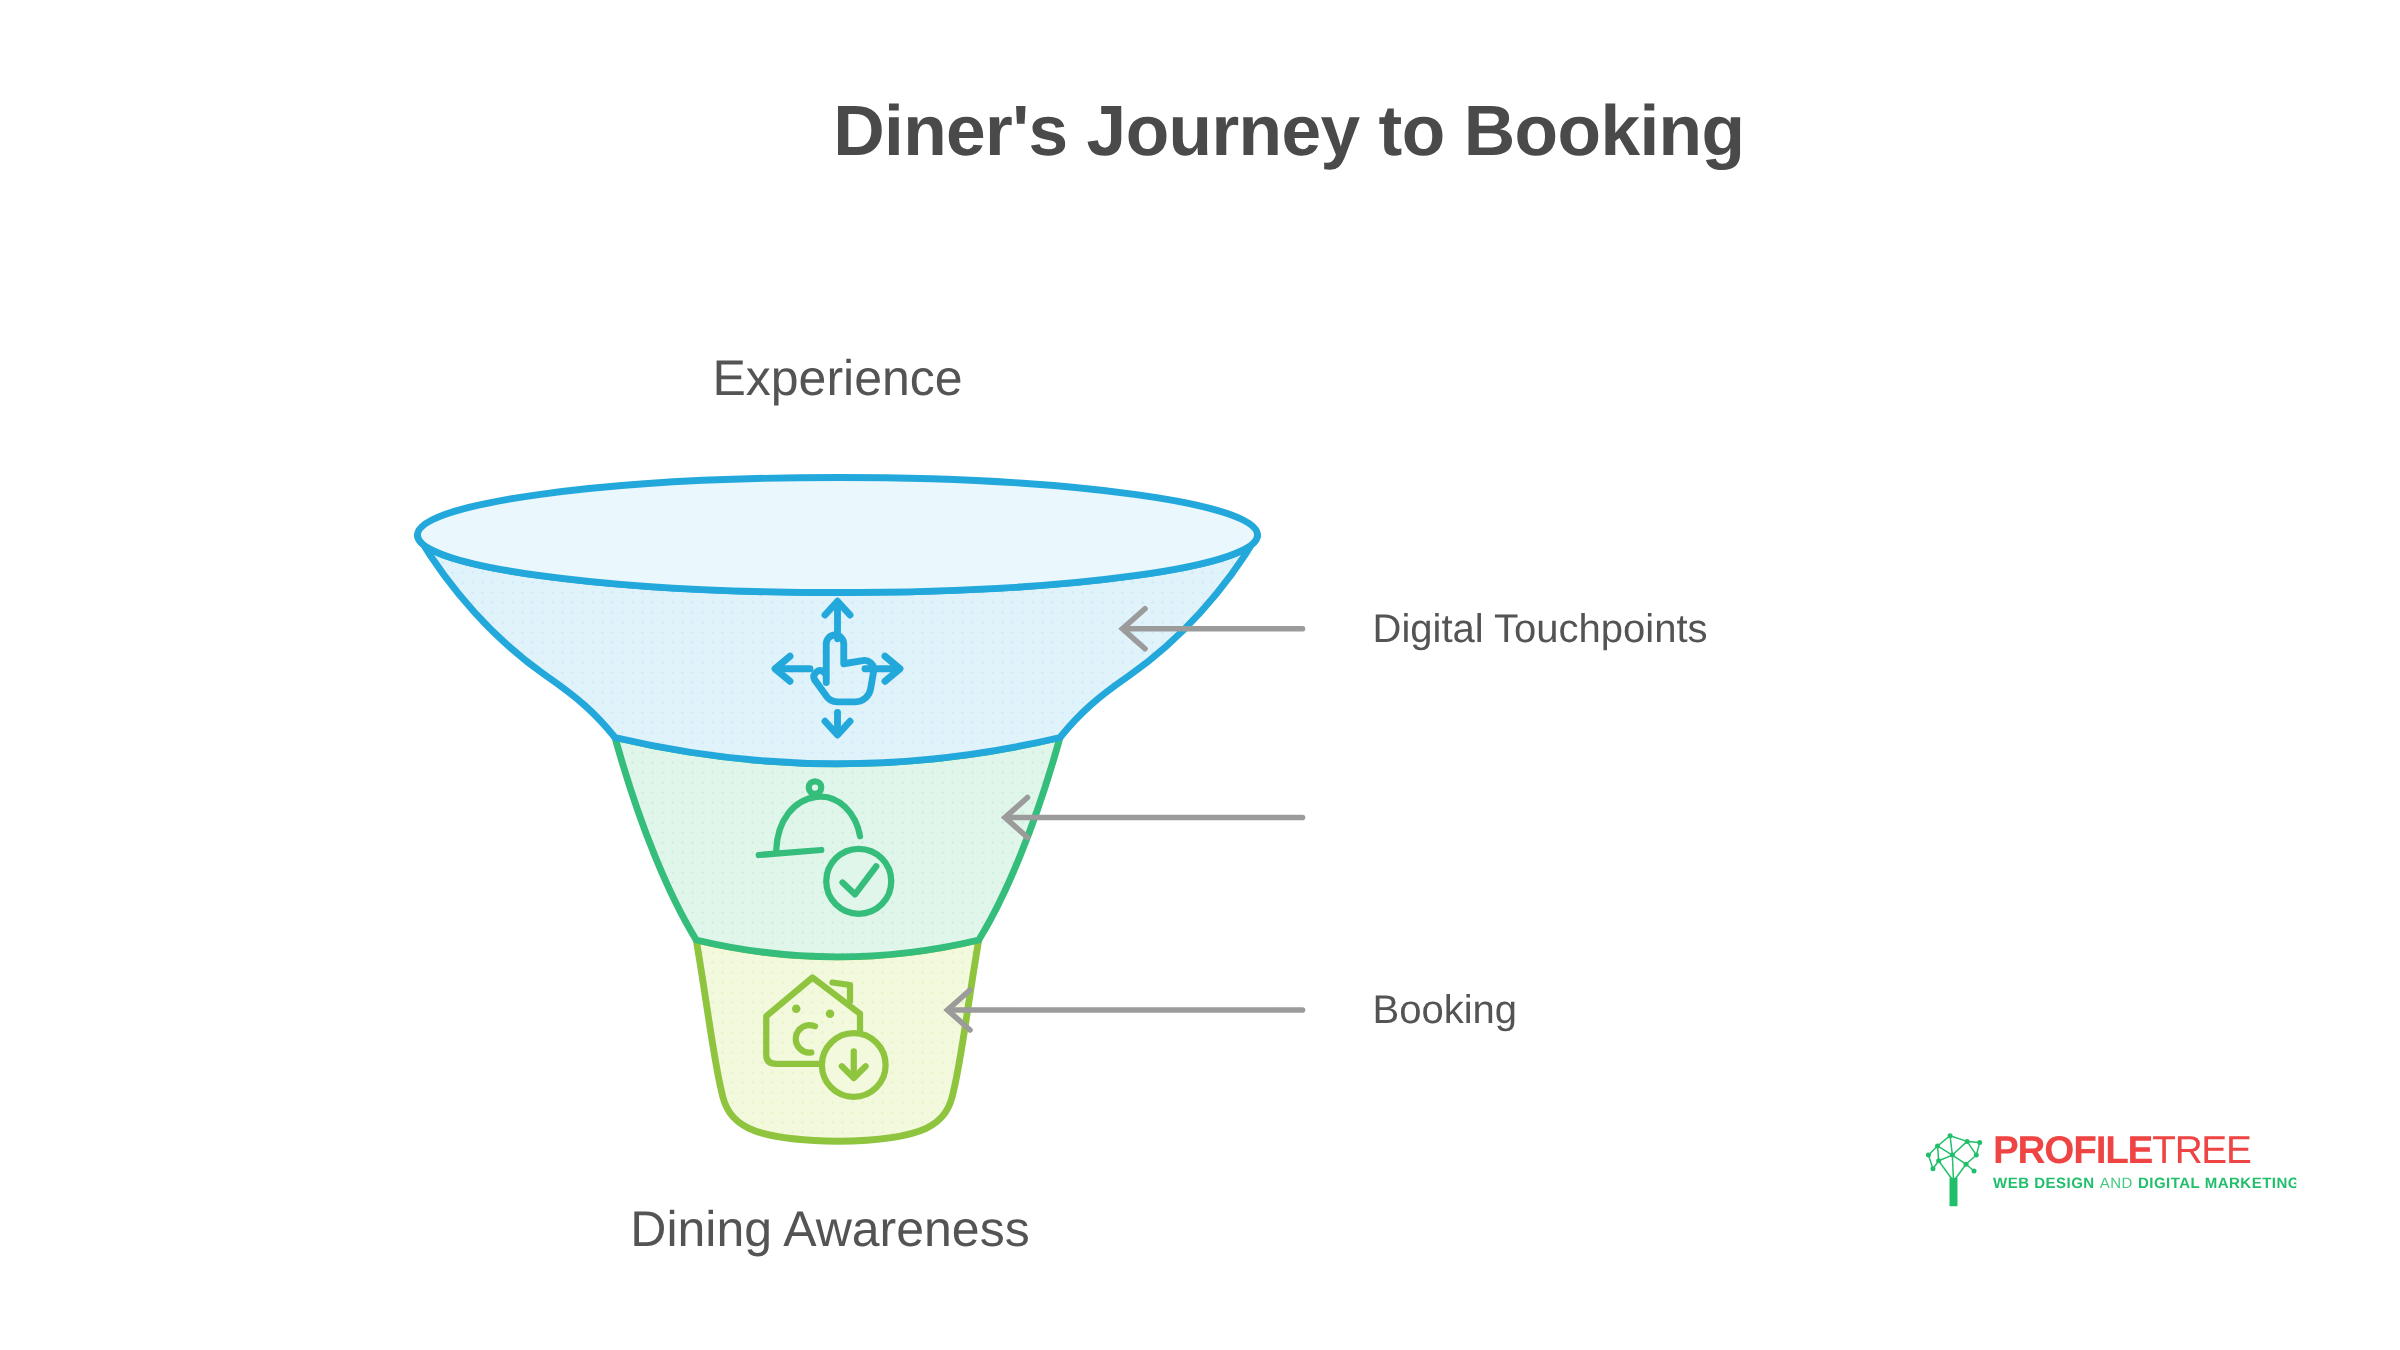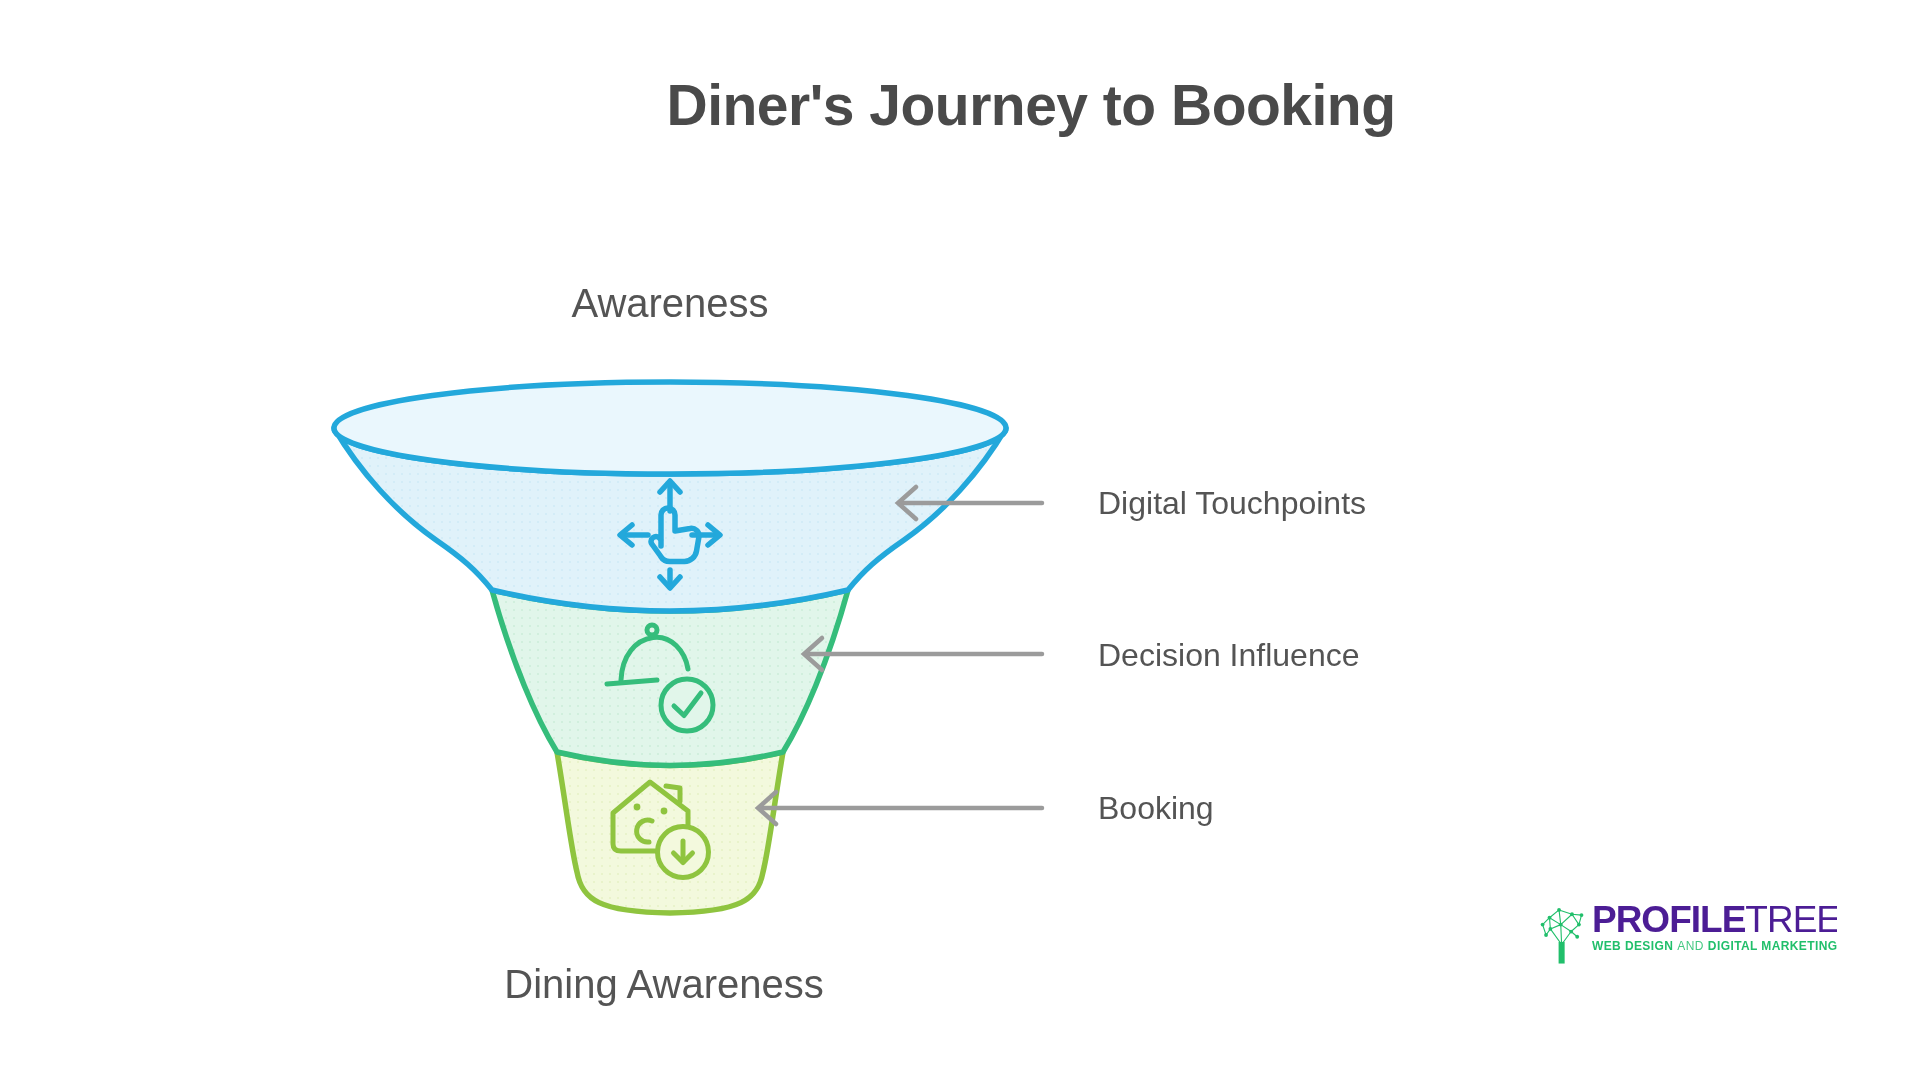--- a/index.html
+++ b/index.html
@@ -32,41 +32,41 @@
     white-space:nowrap;
     transform:translateY(-50%);
   }
   .logo{
     position:absolute;left:1540px;top:900px;
     width:300px;height:70px;
     display:flex;align-items:flex-start;
   }
   .logo-text{margin-left:7px;display:flex;flex-direction:column;}
   .brand{
-    color:#4c1d95;font-size:37px;line-height:31px;
+    color:#ef4444;font-size:31px;line-height:31px;
     letter-spacing:-1px;white-space:nowrap;margin-top:4px;
   }
   .brand .b{font-weight:bold;}
   .brand .l{font-weight:normal;}
   .tagline{
     color:#21BF6B;font-size:12px;line-height:12.5px;
     letter-spacing:0.4px;white-space:nowrap;margin-top:5px;
     display:flex;gap:4px;
   }
   .tagline .b{font-weight:bold;}
   .tagline .l{font-weight:normal;opacity:0.85;}
 </style>
 </head>
 <body>
 
 <div class="canvas">
 
   <div class="page-title">Diner's Journey to Booking</div>
 
-  <div class="stage-label centered" style="left:670px;top:281px;">Awareness</div>
+  <div class="stage-label centered" style="left:670px;top:281px;">Experience</div>
 
   <svg class="funnel-svg" width="1920" height="1080" viewBox="0 0 1920 1080">
     <defs>
       <pattern id="dotsBlue" width="8" height="8" patternUnits="userSpaceOnUse">
         <circle cx="2" cy="2" r="1" fill="#BFE4F4" opacity="0.55"></circle>
       </pattern>
       <pattern id="dotsGreen" width="8" height="8" patternUnits="userSpaceOnUse">
         <circle cx="2" cy="2" r="1" fill="#BCE8CF" opacity="0.6"></circle>
       </pattern>
       <pattern id="dotsYellow" width="8" height="8" patternUnits="userSpaceOnUse">
@@ -143,21 +143,20 @@
         <path d="M 822,638 L 804,654 L 822,670"></path>
       </g>
       <g>
         <path d="M 1042,808 L 760,808"></path>
         <path d="M 776,792 L 758,808 L 776,824"></path>
       </g>
     </g>
   </svg>
 
   <div class="row-label" style="top:503px;">Digital Touchpoints</div>
-  <div class="row-label" style="top:655px;">Decision Influence</div>
   <div class="row-label" style="top:808px;">Booking</div>
 
   <div class="stage-label centered" style="left:664px;top:962px;">Dining Awareness</div>
 
   <div class="logo">
     <svg width="52" height="70" viewBox="1538 898 52 70">
       <g stroke="#21BF6B" stroke-width="1.3" fill="none">
         <path d="M1563,944 L1550,926 M1563,944 L1562,921 M1563,944 L1574,929 M1550,926 L1545,933
                  M1550,926 L1549,913 M1562,921 L1549,913 M1562,921 L1560,904 M1562,921 L1575,909
                  M1574,929 L1583,921 M1574,929 L1581,935 M1549,913 L1560,904 M1560,904 L1575,909

